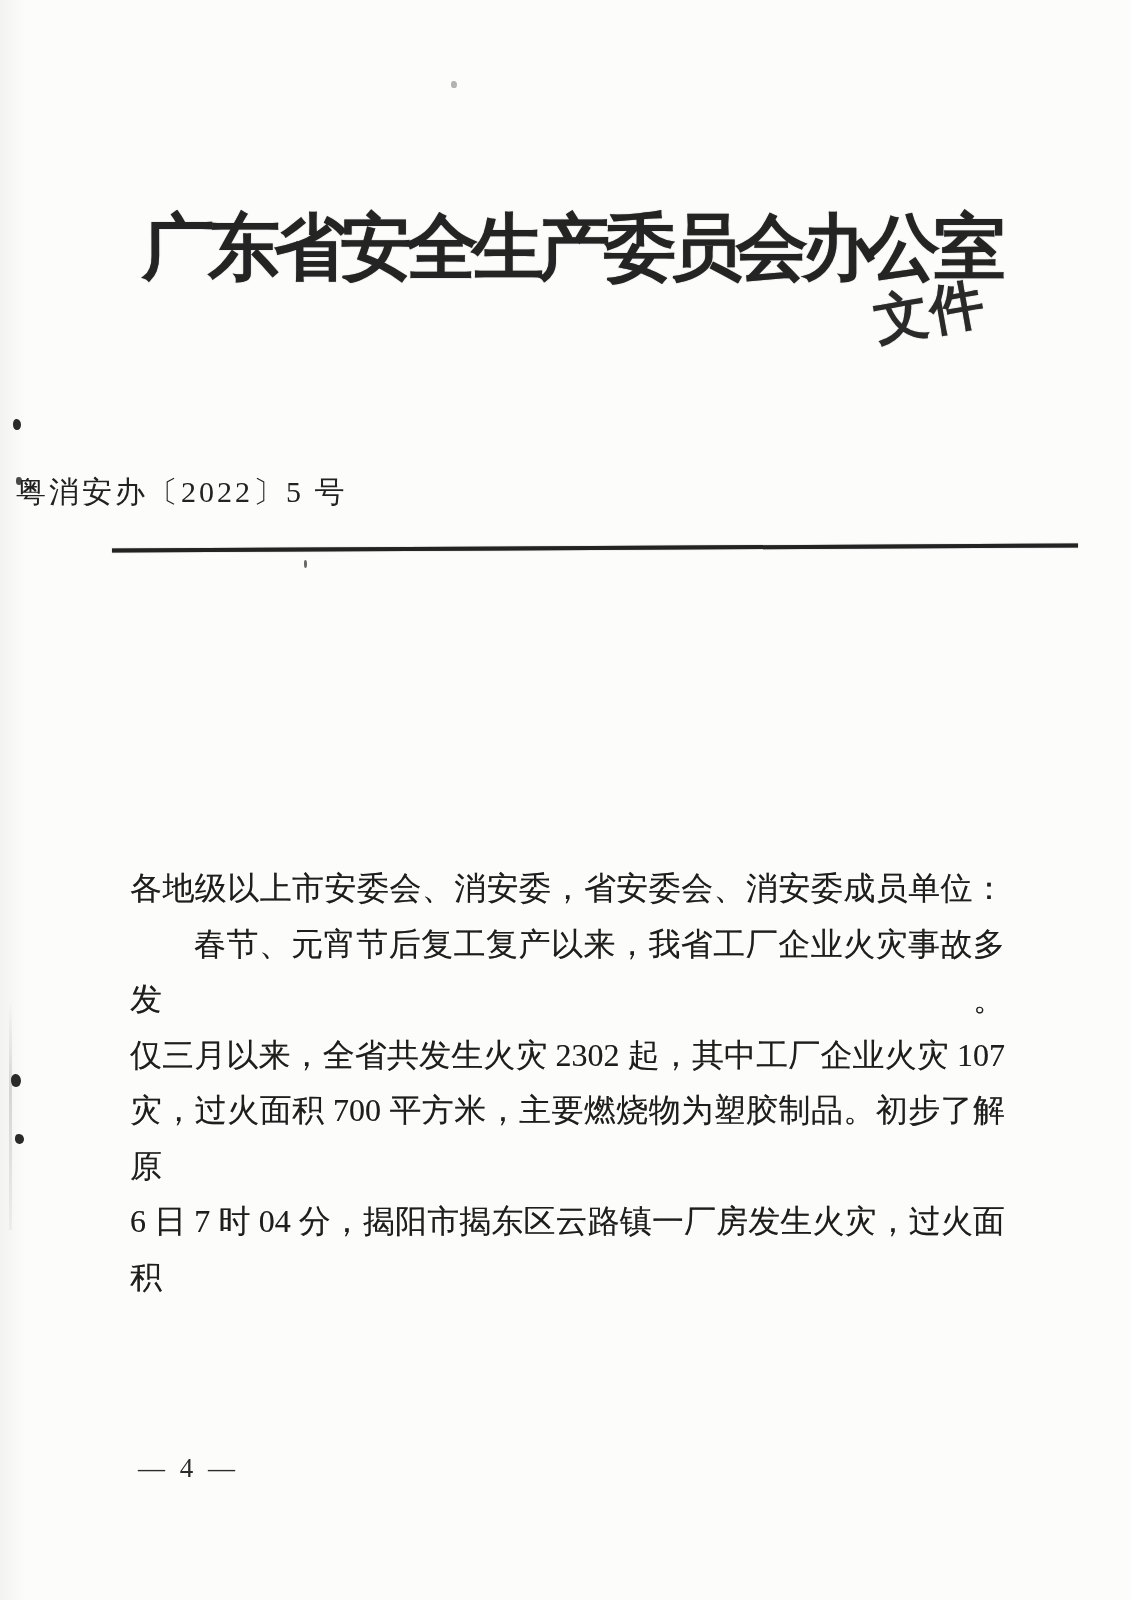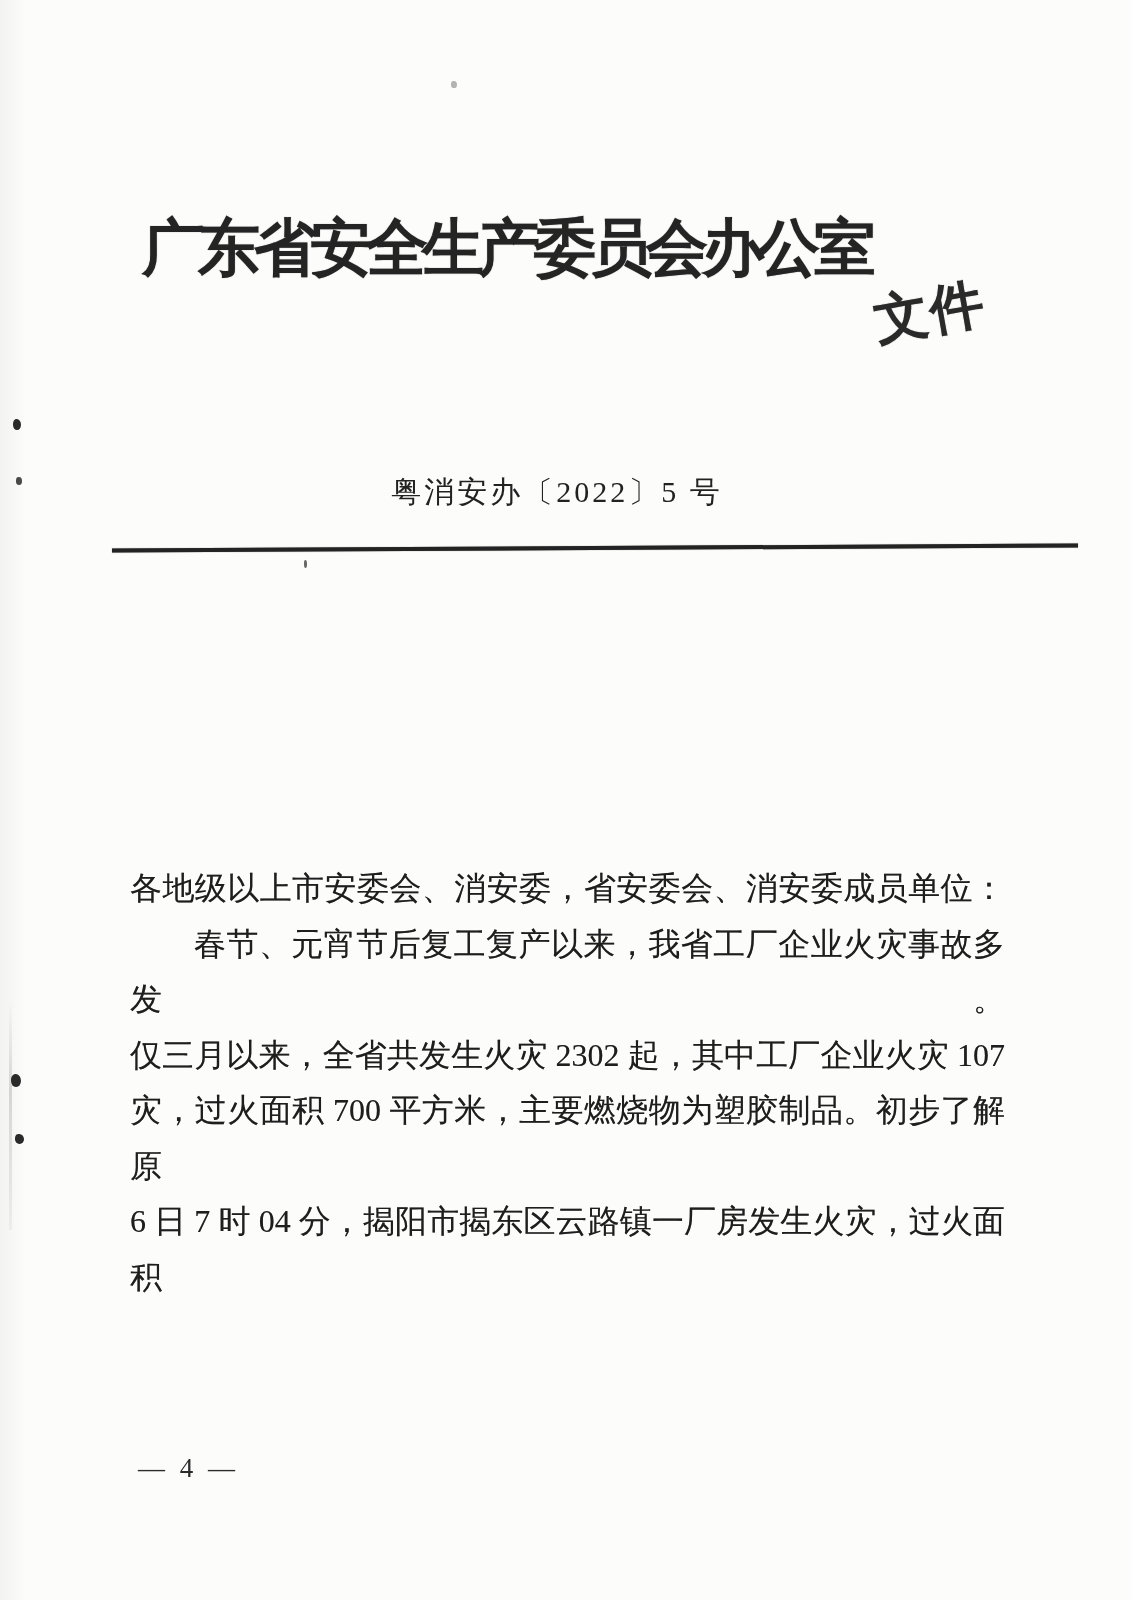--- a/index.html
+++ b/index.html
@@ -18,21 +18,21 @@
     font-family: "Liberation Serif", "DejaVu Serif", serif;
     color: #1f1f1f;
   }
 
   
   .org-block {
     position: absolute;
     top: 193px;
     left: 142px;
     line-height: 110px;
-    font-size: 62px;
+    font-size: 72px;
     font-weight: 900;
     letter-spacing: -6px;
     color: #242424;
     white-space: nowrap;
     text-shadow: 0 0 1px rgba(20,20,20,0.55);
   }
   .doc-type {
     position: absolute;
     left: 874px;
     top: 276px;
@@ -40,23 +40,22 @@
     font-weight: 900;
     letter-spacing: 2px;
     color: #2a2a2a;
     transform: rotate(-10deg);
     white-space: nowrap;
     text-shadow: 0 0 1px rgba(20,20,20,0.5);
   }
   .doc-number {
     position: absolute;
     top: 472px;
-    left: 0;
+    left: 16px;
     width: 1114px;
-    text-align: center;
     font-size: 30px;
     letter-spacing: 3px;
     color: #222;
     white-space: nowrap;
   }
   .rule {
     position: absolute;
     top: 546px;
     left: 112px;
     width: 966px;

